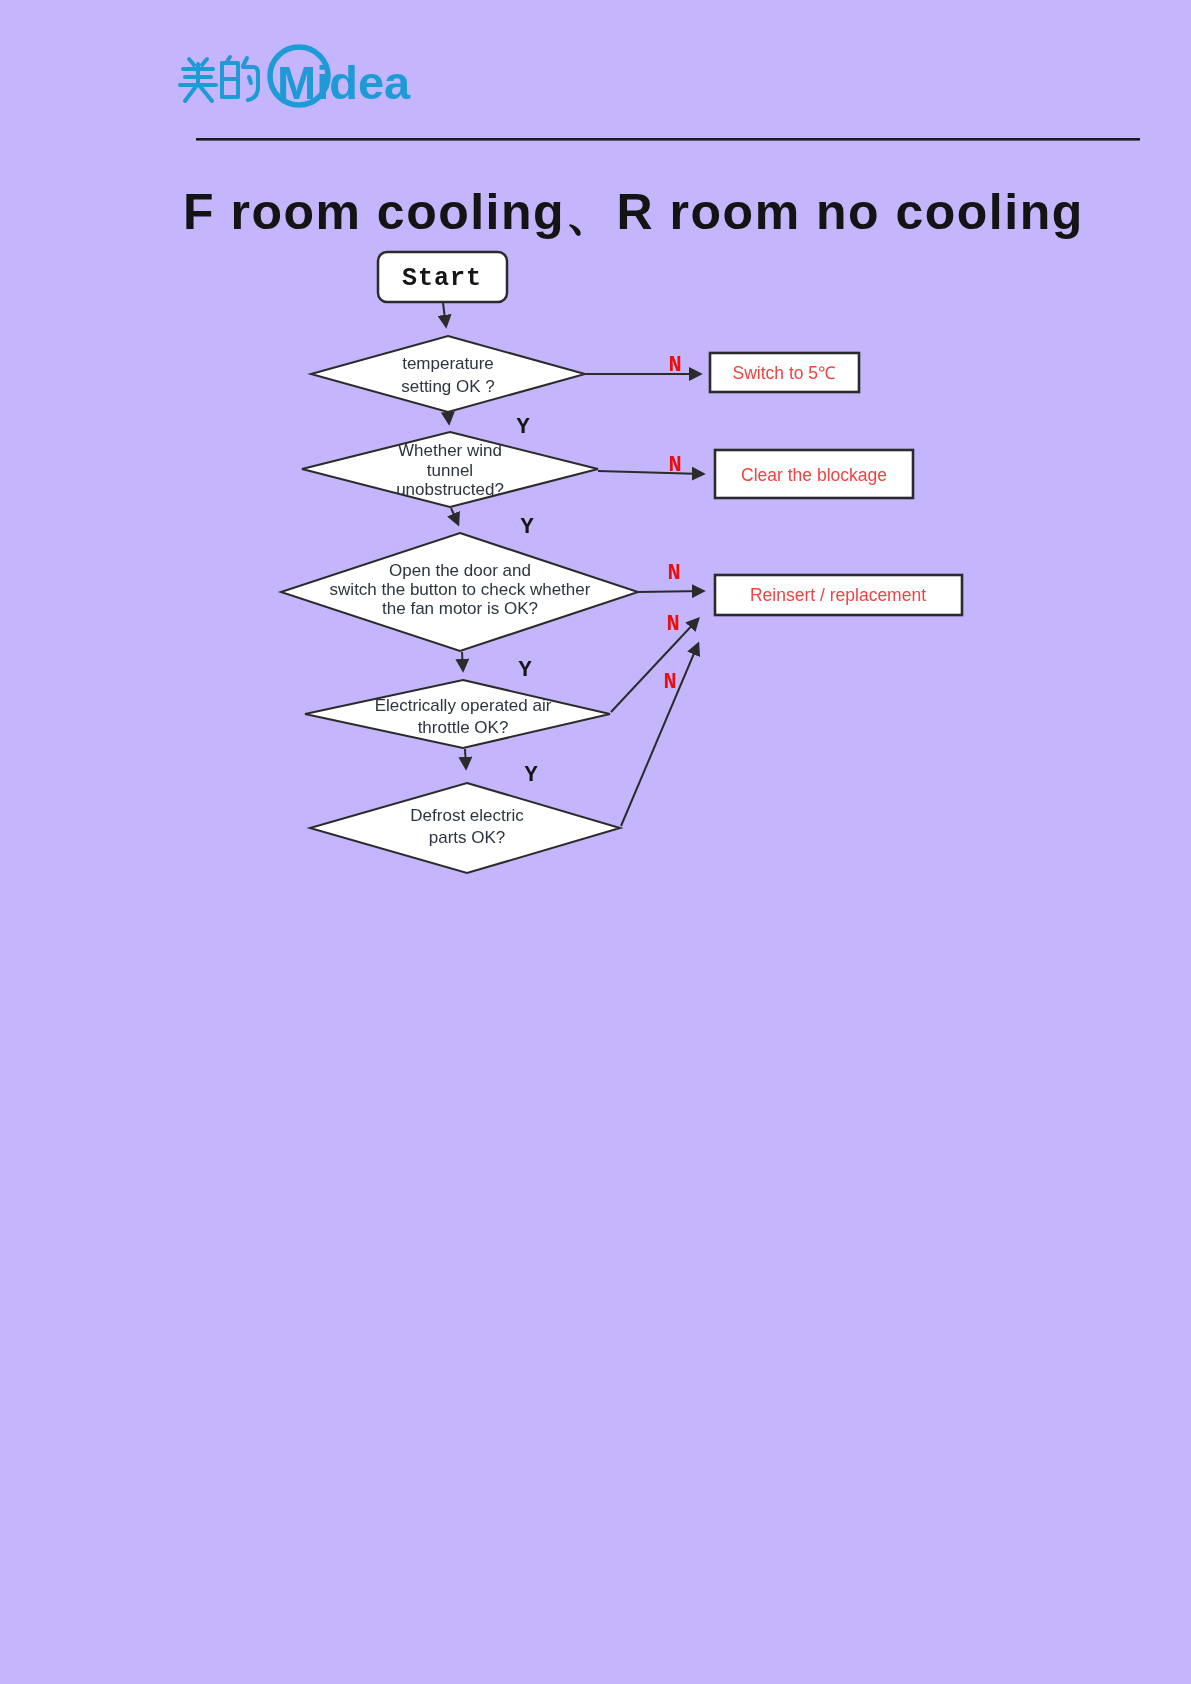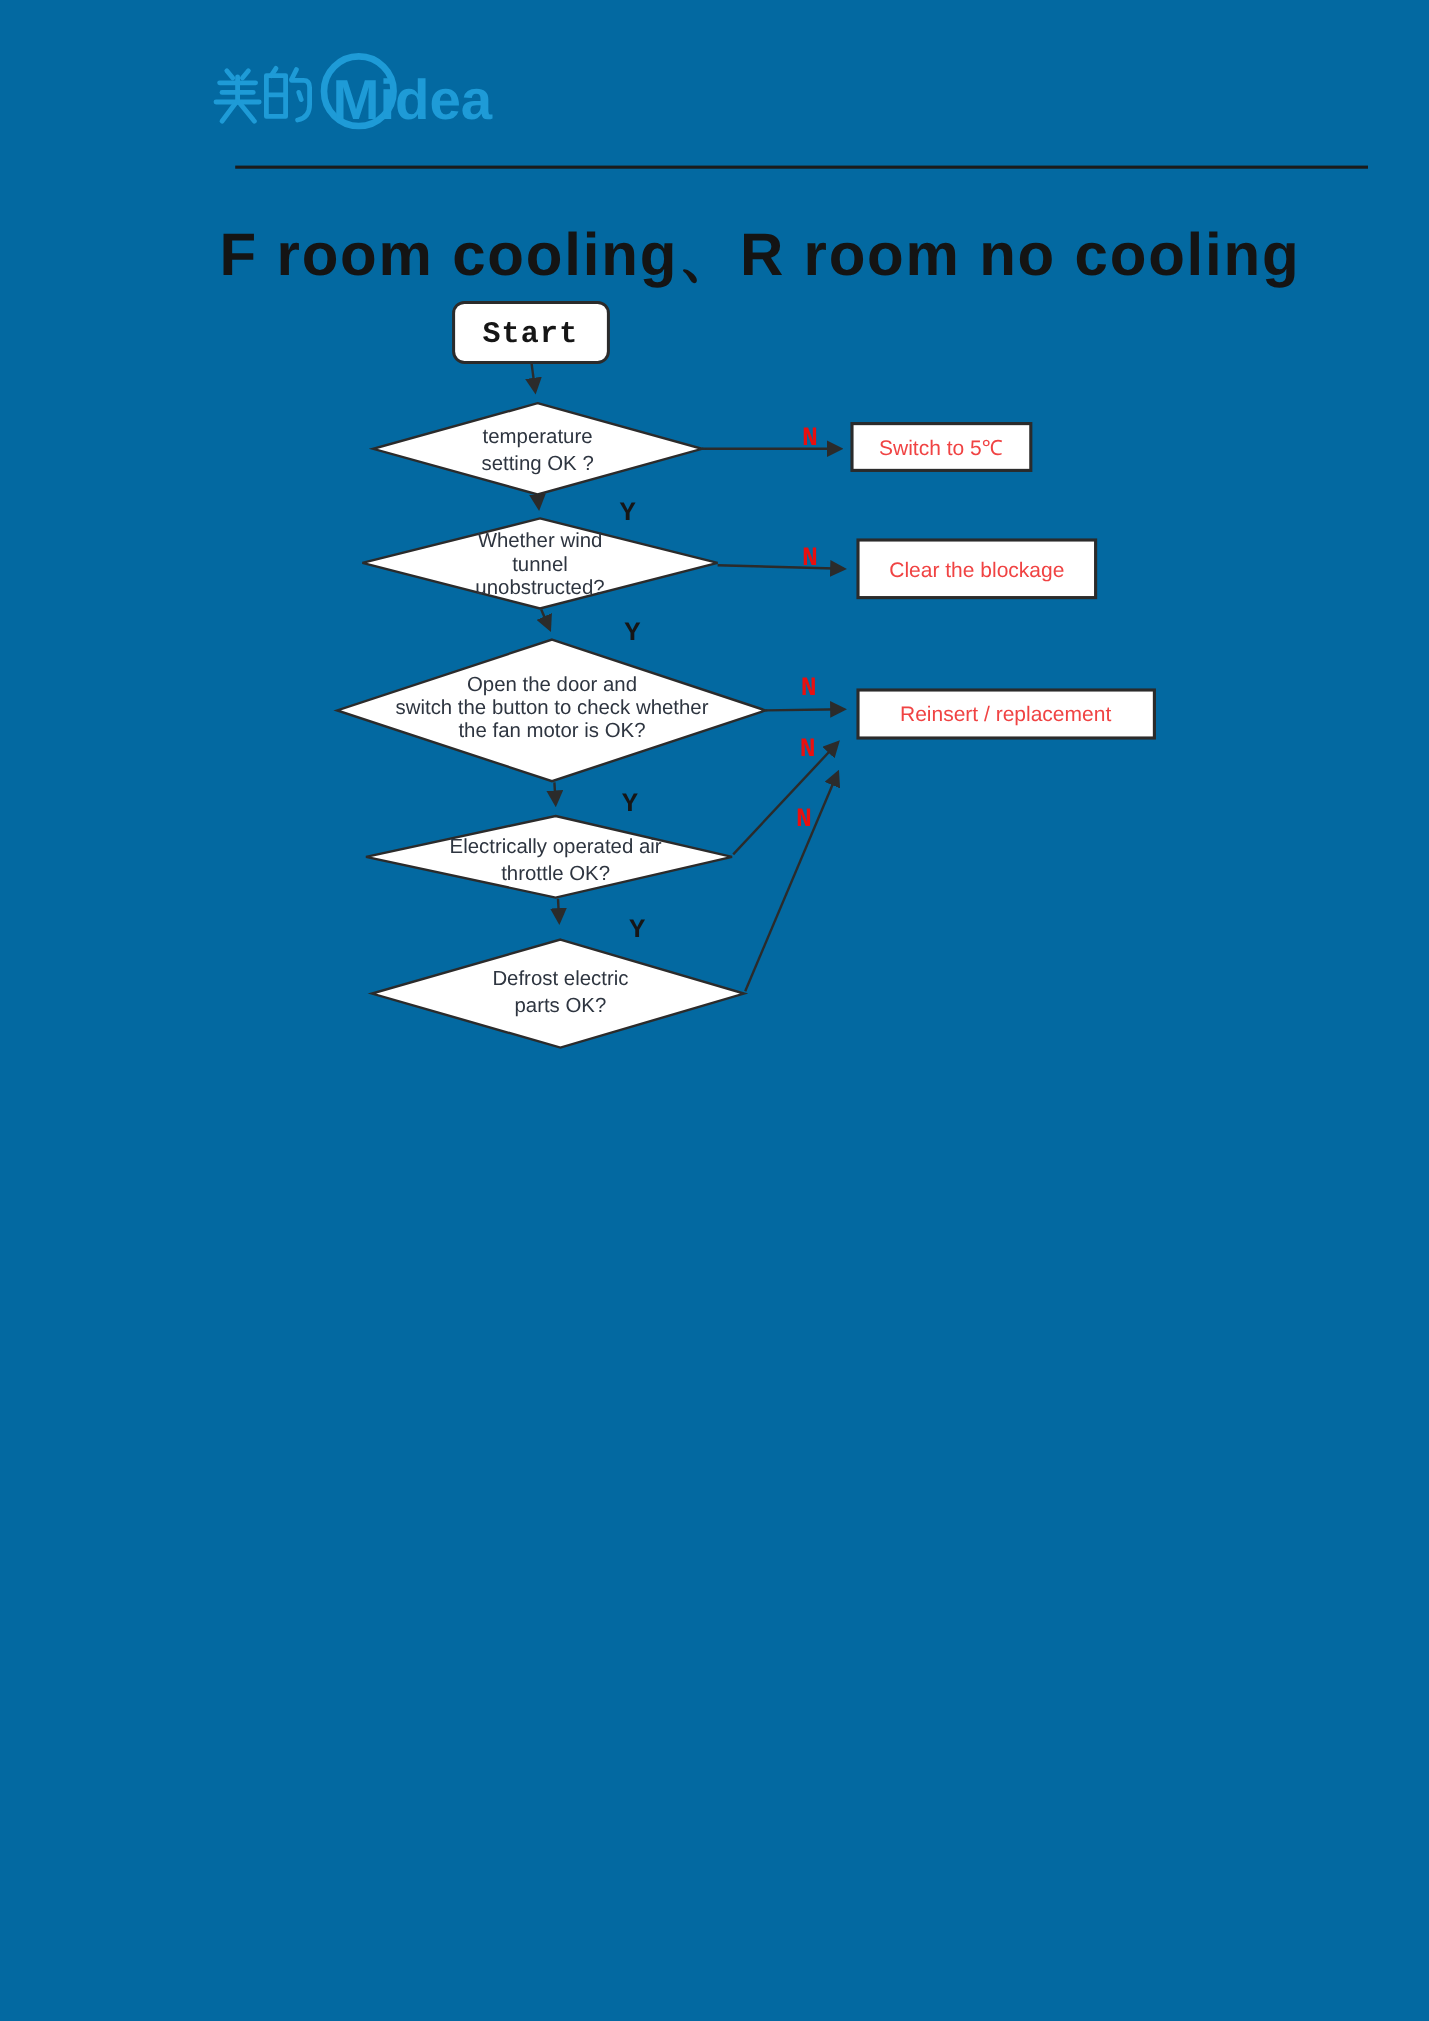--- a/index.html
+++ b/index.html
@@ -1,16 +1,16 @@
 <!DOCTYPE html>
 <html><head>
 <meta charset="utf-8">
 <style>
   html,body{margin:0;padding:0;background:#ffffff;}
-  .page{position:relative;width:1191px;height:1684px;background:#0369a1;overflow:hidden;}
+  .page{position:relative;width:1191px;height:1684px;background:#c4b5fd;overflow:hidden;}
   .page svg{position:absolute;left:0;top:0;}
   text{font-family:"Liberation Sans",sans-serif;}
   .title-text{font-size:50px;font-weight:bold;fill:#141414;letter-spacing:1.5px;}
   .logo-word{font-size:47px;font-weight:bold;fill:#1e9bd7;}
   .start-text{font-family:"Liberation Mono",monospace;font-weight:bold;font-size:25px;fill:#161616;letter-spacing:1px;}
   .diamond-text{font-size:17px;fill:#2e3540;}
   .action-text{font-size:17.5px;fill:#f04343;}
   .yn{font-family:"Liberation Mono",monospace;font-weight:bold;font-size:22px;}
   .y-label{fill:#161616;}
   .n-label{fill:#ea0f0f;}

